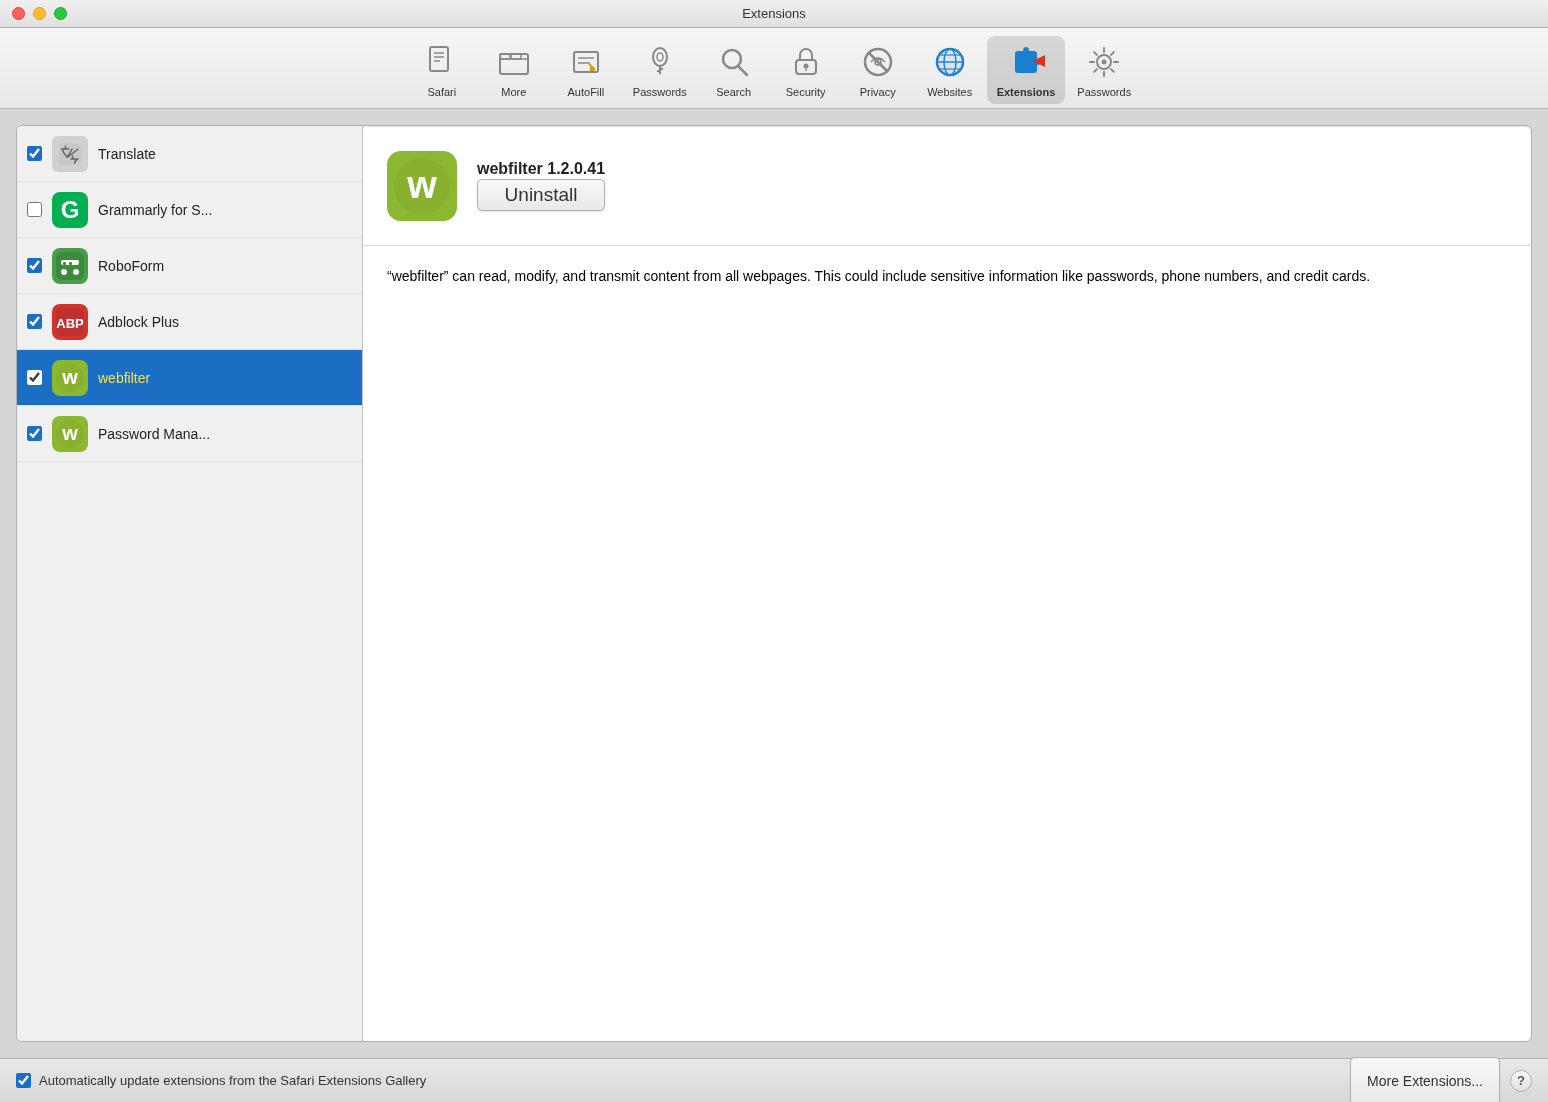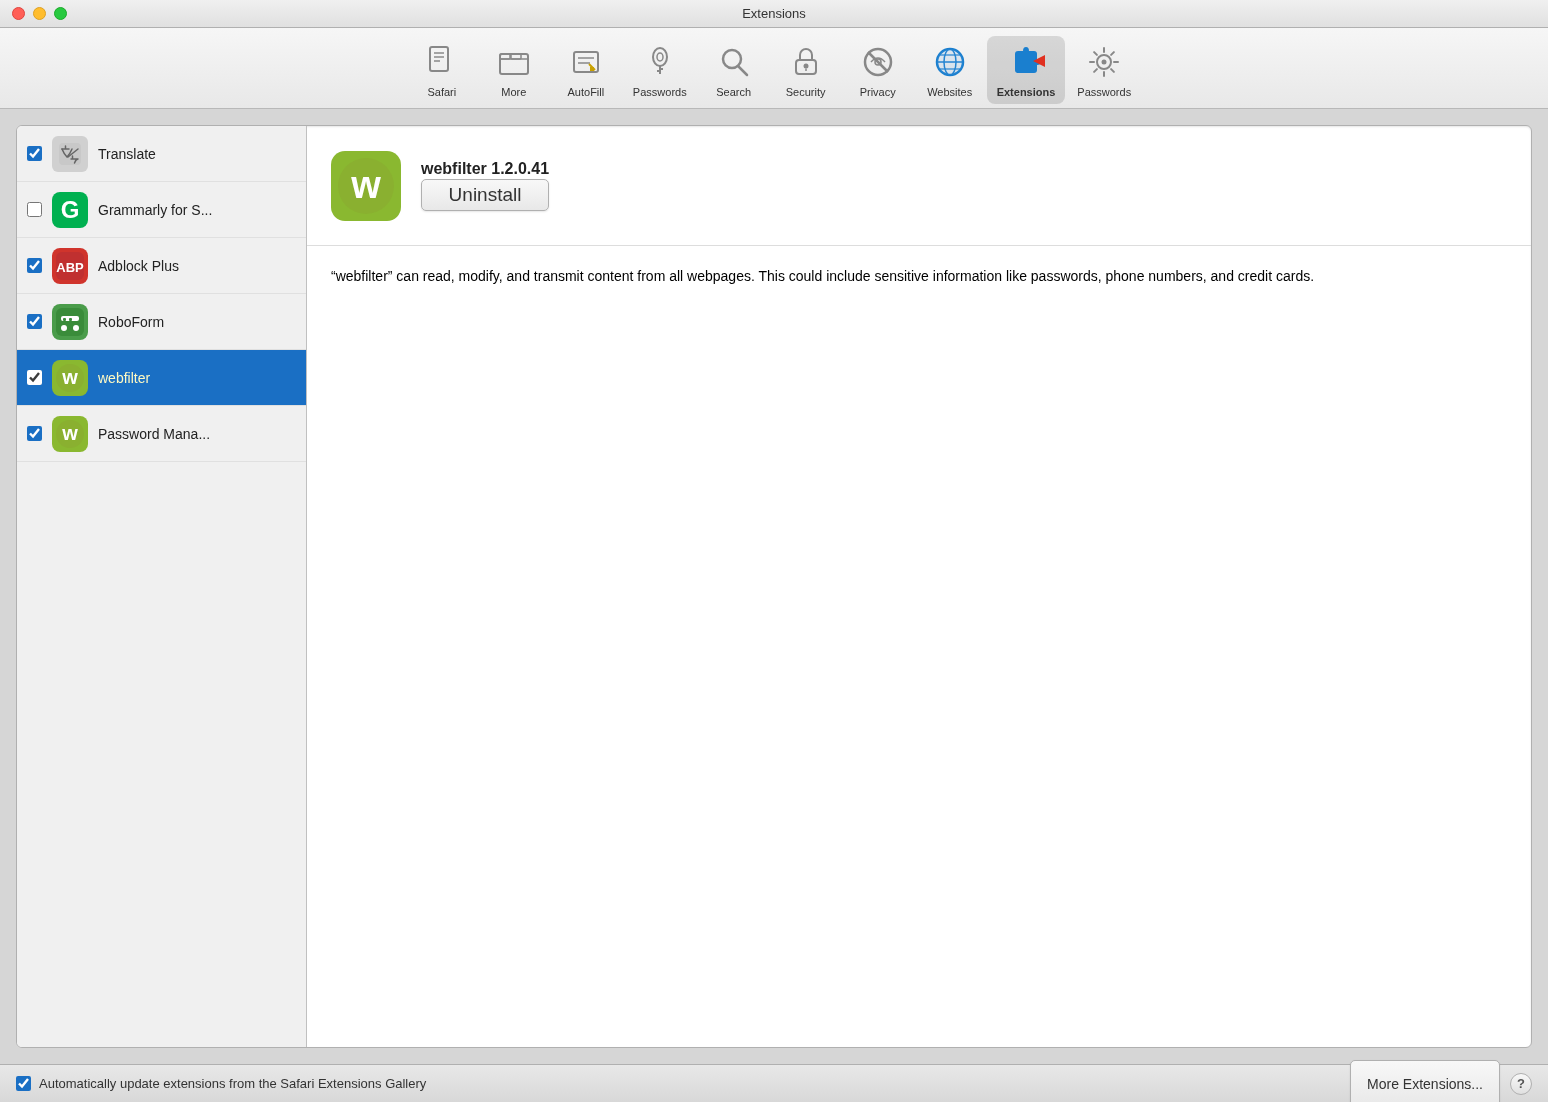--- a/index.html
+++ b/index.html
@@ -104,40 +104,40 @@
       display: flex;
       border: 1px solid #b0b0b0;
       border-radius: 6px;
       background: #fff;
       overflow: hidden;
       box-shadow: inset 0 1px 2px rgba(0,0,0,0.1);
     }
 
     
     .sidebar {
-      width: 290px;
+      width: 346px;
       background: #f0f0f0;
       border-right: 1px solid #c0c0c0;
       overflow-y: auto;
       flex-shrink: 0;
     }
     .sidebar-item {
       display: flex;
       align-items: center;
       padding: 8px 10px;
       gap: 10px;
       cursor: pointer;
       border-bottom: 1px solid #e0e0e0;
       min-height: 56px;
     }
     .sidebar-item.selected {
       background: #1a6fc4;
     }
     .sidebar-item.selected .sidebar-item-label {
-      color: #fef9c3;
+      color: #fde047;
     }
     .sidebar-checkbox {
       width: 15px;
       height: 15px;
       flex-shrink: 0;
       cursor: pointer;
       accent-color: #1a6fc4;
     }
     .sidebar-item.selected .sidebar-checkbox {
       accent-color: #fff;
@@ -214,21 +214,21 @@
 
     
     .bottom-bar {
       background: linear-gradient(to bottom, #e8e8e8, #d8d8d8);
       border-top: 1px solid #b0b0b0;
       display: flex;
       align-items: center;
       justify-content: space-between;
       padding: 8px 16px;
       flex-shrink: 0;
-      height: 38px;
+      height: 44px;
     }
     .bottom-left {
       display: flex;
       align-items: center;
       gap: 8px;
     }
     .bottom-checkbox {
       width: 15px;
       height: 15px;
       cursor: pointer;
@@ -473,48 +473,48 @@
         </div>
         <span class="sidebar-item-label">Translate</span>
       </div>
 
       <div class="sidebar-item">
         <input type="checkbox" class="sidebar-checkbox" style="">
         <div class="sidebar-item-icon icon-grammarly">
           G
         </div>
         <span class="sidebar-item-label">Grammarly for S...</span>
-      </div>
-
-      <div class="sidebar-item">
-        <input type="checkbox" class="sidebar-checkbox" checked="" style="">
-        <div class="sidebar-item-icon icon-adblock">
-          <svg width="32" height="32" viewBox="0 0 32 32">
-            <rect x="2" y="2" width="28" height="28" rx="6" fill="#c03030"></rect>
-            <text x="16" y="22" text-anchor="middle" font-size="13" font-weight="900" fill="white" font-family="Arial">ABP</text>
-          </svg>
-        </div>
-        <span class="sidebar-item-label">Adblock Plus</span>
       </div>
 
       <div class="sidebar-item">
         <input type="checkbox" class="sidebar-checkbox" checked="" style="">
         <div class="sidebar-item-icon icon-roboform">
           <svg width="32" height="32" viewBox="0 0 32 32">
             <rect x="2" y="2" width="28" height="28" rx="6" fill="#3a8c3a"></rect>
             <rect x="7" y="10" width="18" height="5" rx="2" fill="white"></rect>
             <rect x="9" y="12" width="3" height="3" rx="1" fill="#3a8c3a"></rect>
             <rect x="15" y="12" width="3" height="3" rx="1" fill="#3a8c3a"></rect>
             <circle cx="10" cy="22" r="3" fill="white"></circle>
             <circle cx="22" cy="22" r="3" fill="white"></circle>
           </svg>
         </div>
         <span class="sidebar-item-label">RoboForm</span>
       </div>
 
+      <div class="sidebar-item">
+        <input type="checkbox" class="sidebar-checkbox" checked="" style="">
+        <div class="sidebar-item-icon icon-adblock">
+          <svg width="32" height="32" viewBox="0 0 32 32">
+            <rect x="2" y="2" width="28" height="28" rx="6" fill="#c03030"></rect>
+            <text x="16" y="22" text-anchor="middle" font-size="13" font-weight="900" fill="white" font-family="Arial">ABP</text>
+          </svg>
+        </div>
+        <span class="sidebar-item-label">Adblock Plus</span>
+      </div>
+
       <div class="sidebar-item selected">
         <input type="checkbox" class="sidebar-checkbox" checked="" style="">
         <div class="sidebar-item-icon icon-webfilter">
           <svg width="32" height="32" viewBox="0 0 32 32">
             <circle cx="16" cy="16" r="14" fill="#8ab030"></circle>
             <text x="16" y="22" text-anchor="middle" font-size="20" font-weight="bold" fill="white" font-family="Arial">w</text>
           </svg>
         </div>
         <span class="sidebar-item-label">webfilter</span>
       </div>

